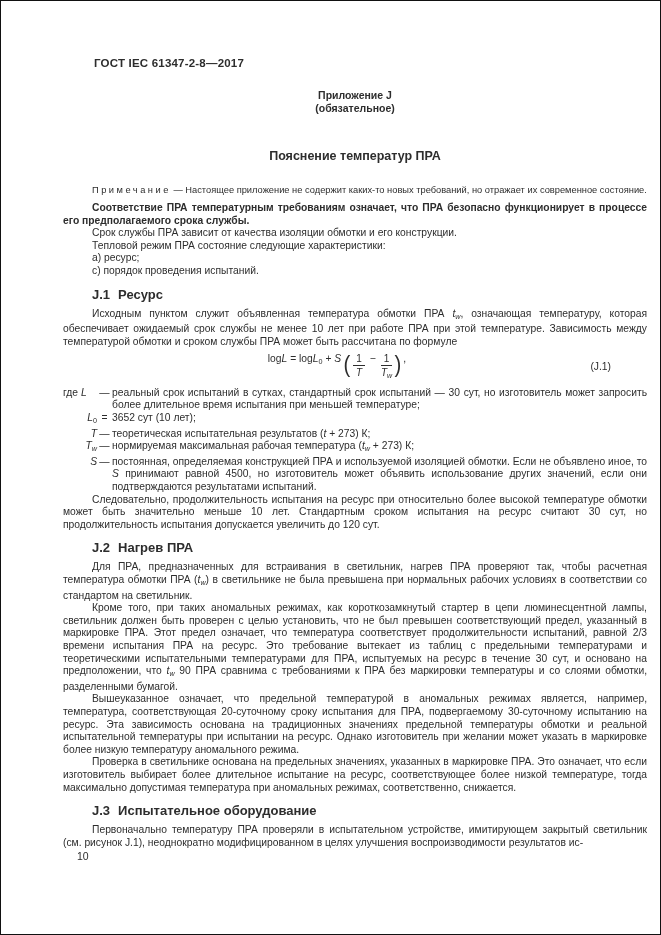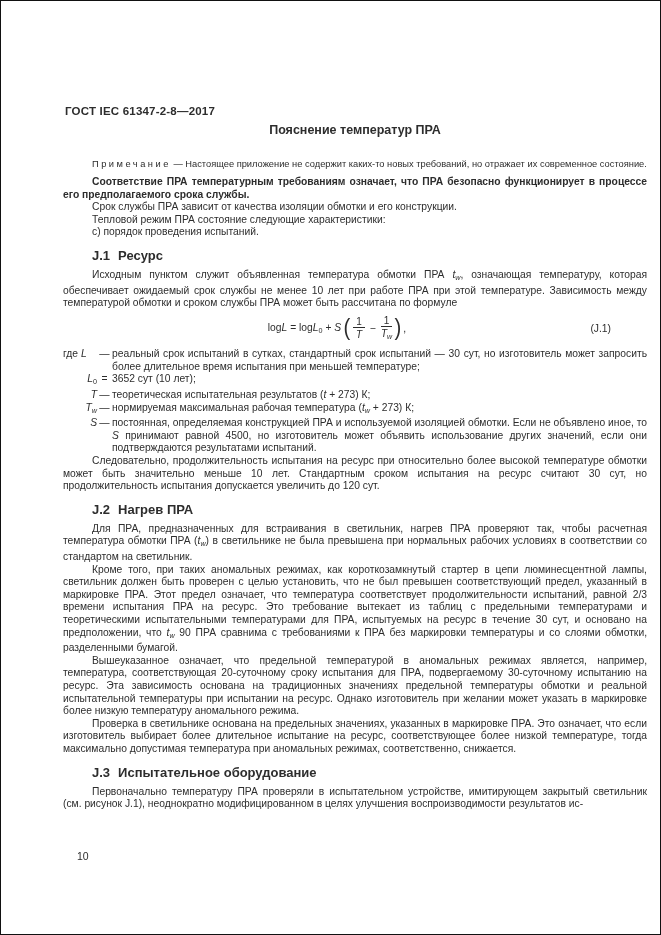--- a/index.html
+++ b/index.html
@@ -1,34 +1,34 @@
 <!DOCTYPE html>
 <html lang="ru"><head>
 <meta charset="utf-8">
 <style>
   html,body{margin:0;padding:0;background:#fff;}
   .page{
     position:relative;width:661px;height:935px;box-sizing:border-box;
     background:#fff;border:1px solid #111;overflow:hidden;
     font-family:"Liberation Sans",sans-serif;color:#2d2d2d;
   }
-  .running-header{position:absolute;left:64px;top:56px;font-weight:bold;font-size:11.5px;letter-spacing:.2px;margin-top:48px;}
+  .running-header{position:absolute;left:93px;top:56px;font-weight:bold;font-size:11.5px;letter-spacing:.2px;}
   .content{position:absolute;left:62px;right:13px;top:88px;}
   .appendix-head{text-align:center;font-weight:bold;font-size:10.5px;line-height:13px;}
   .main-title{text-align:center;font-weight:bold;font-size:12.5px;margin:34px 0 0 0;}
   .note{font-size:9.3px;line-height:12px;margin:21px 0 0 0;text-align:justify;text-indent:29px;}
   .p{font-size:10.3px;line-height:12.6px;margin:0;text-align:justify;text-indent:29px;}
   .p--first{margin-top:6px;font-weight:bold;}
   .h{font-size:13px;font-weight:bold;margin:9px 0 6px 0;padding-left:29px;}
   .h-num{margin-right:8px;}
   
   .formula-row{display:flex;align-items:center;margin:5px 0 7px 0;font-size:10.3px;}
   .fspace{flex:1;}
   .flabel-wrap{flex:1;text-align:right;padding-right:36px;}
-  .formula{display:inline-flex;align-items:center;}
+  .formula{display:inline-flex;align-items:flex-start;}
   .fpart{margin-right:2px;}
   .bp{font-size:24px;font-weight:300;line-height:1;transform:scaleX(.85);position:relative;top:-1px;}
   .frac{display:inline-flex;flex-direction:column;align-items:center;line-height:1.15;margin:0 2px;font-size:10px;}
   .frac .num{border-bottom:1px solid #2d2d2d;padding:0 3px;}
   .frac .den{padding-top:1px;}
   .fminus{margin:0 3px;}
   .fcomma{margin-left:1px;}
   
   .defs{margin-top:2px;}
   .def-row{display:flex;font-size:10.3px;line-height:12.6px;}
@@ -45,28 +45,33 @@
 </style>
 </head>
 <body>
 
 <div class="page">
 
   <div class="running-header">ГОСТ IEC 61347-2-8—2017</div>
 
   <div class="content">
 
+    <div class="appendix-head">
+      <div>Приложение J</div>
+      <div>(обязательное)</div>
+    </div>
 
     <div class="main-title">Пояснение температур ПРА</div>
 
     <p class="note"><span class="run-ls">Примечание</span><span> — Настоящее приложение не содержит каких-то новых требований, но отражает их современное состояние.</span></p>
 
     <p class="p p--first">Соответствие ПРА температурным требованиям означает, что ПРА безопасно функционирует в процессе его предполагаемого срока службы.</p>
     <p class="p">Срок службы ПРА зависит от качества изоляции обмотки и его конструкции.</p>
     <p class="p">Тепловой режим ПРА состояние следующие характеристики:</p>
+    <p class="p">a) ресурс;</p>
     <p class="p">c) порядок проведения испытаний.</p>
 
     <div class="h">
       <span class="h-num">J.1</span><span>Ресурс</span>
     </div>
 
     <p class="p"><span>Исходным пунктом служит объявленная температура обмотки ПРА </span><span class="run-i">t</span><span class="run-isub">w</span><span>, означающая температуру, которая обеспечивает ожидаемый срок службы не менее 10 лет при работе ПРА при этой температуре. Зависимость между температурой обмотки и сроком службы ПРА может быть рассчитана по формуле</span></p>
 
     <div class="formula-row">
       <span class="fspace"></span>

